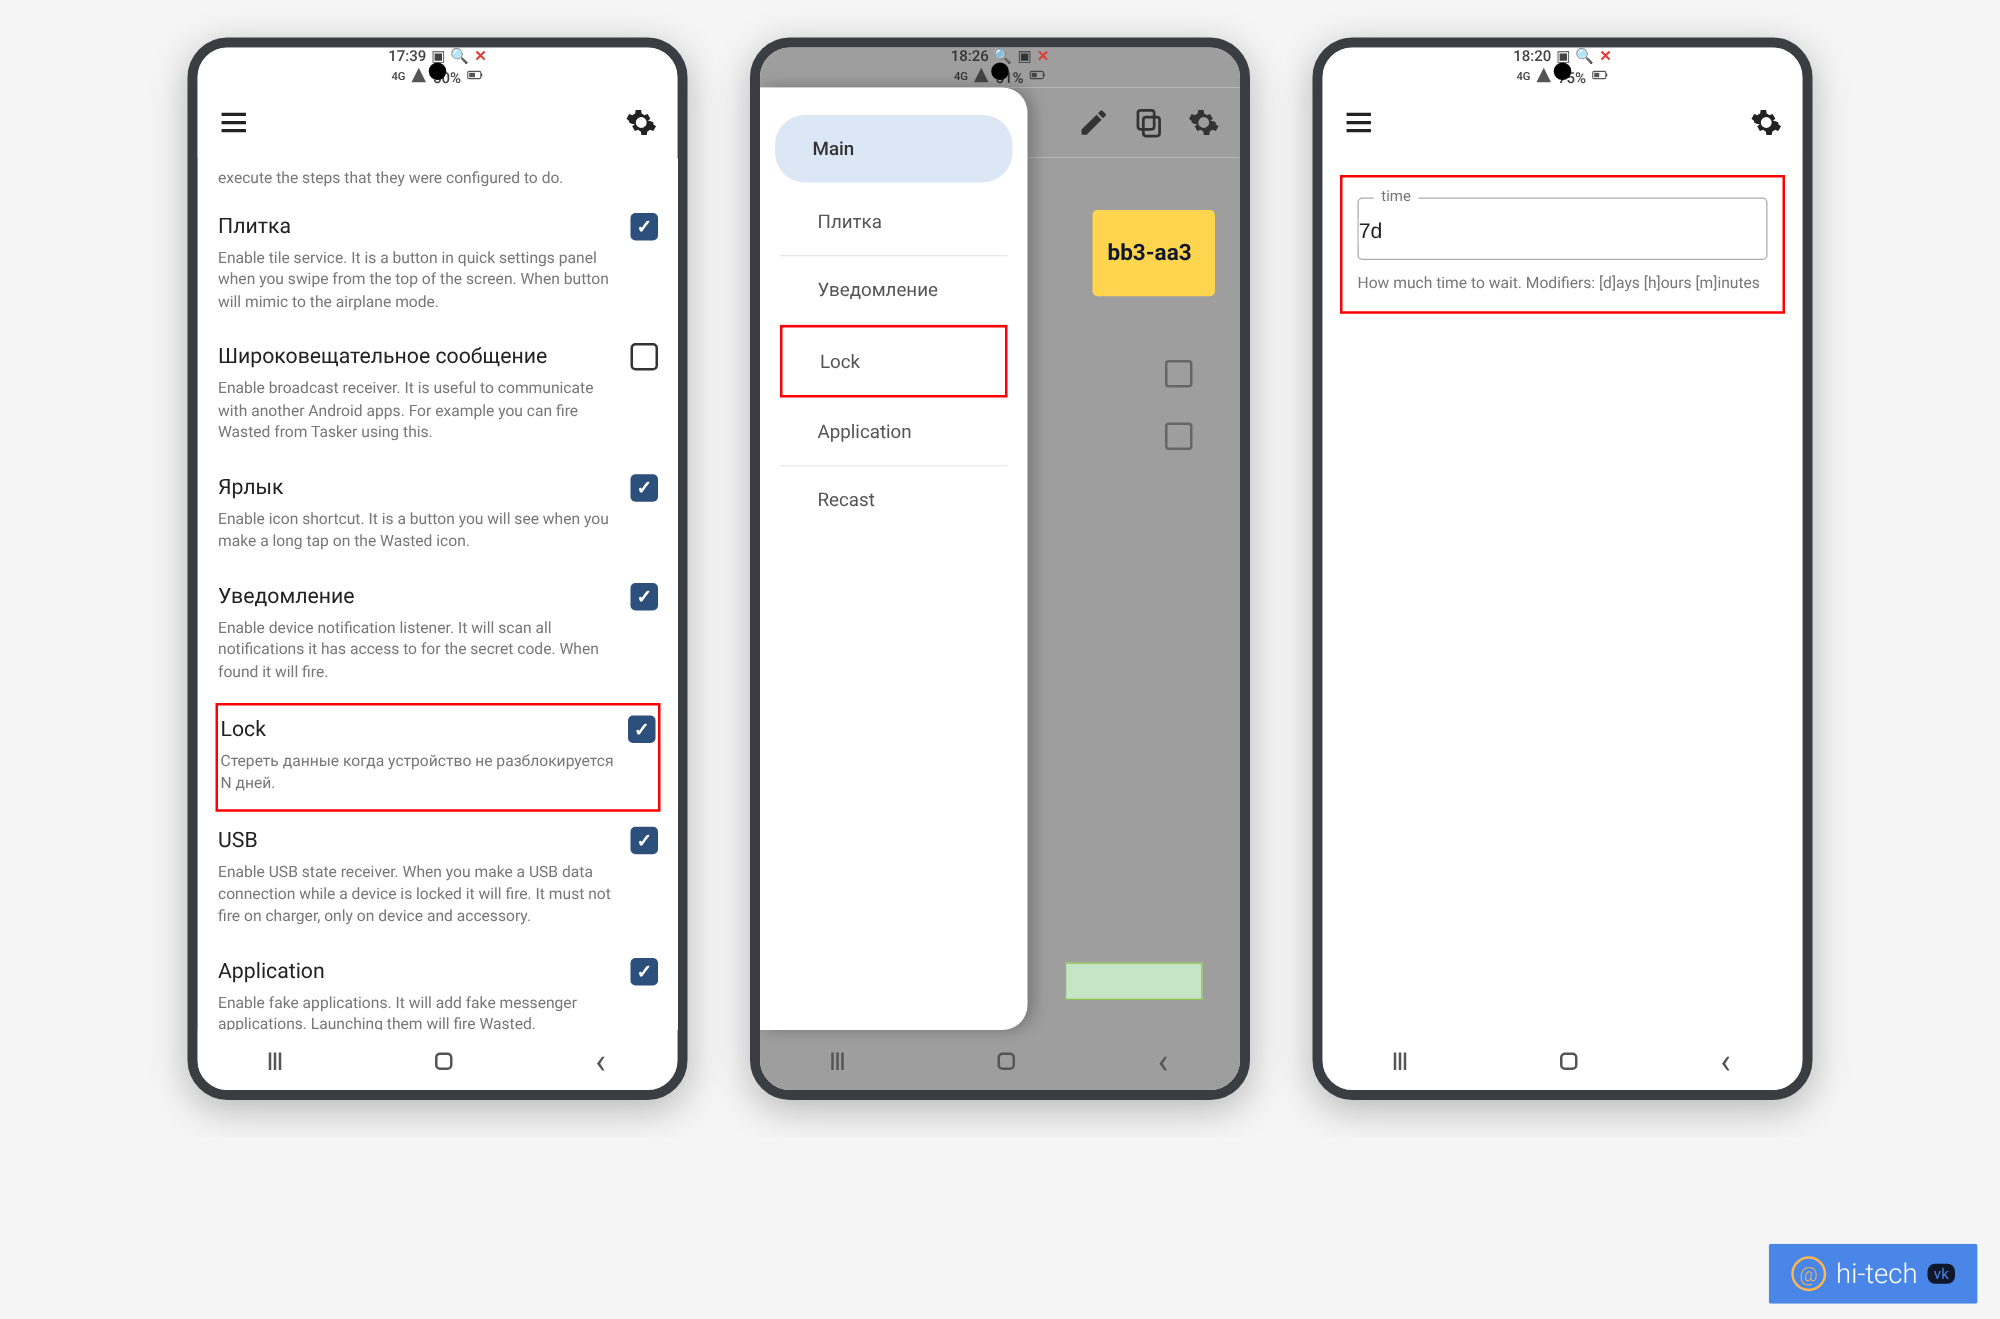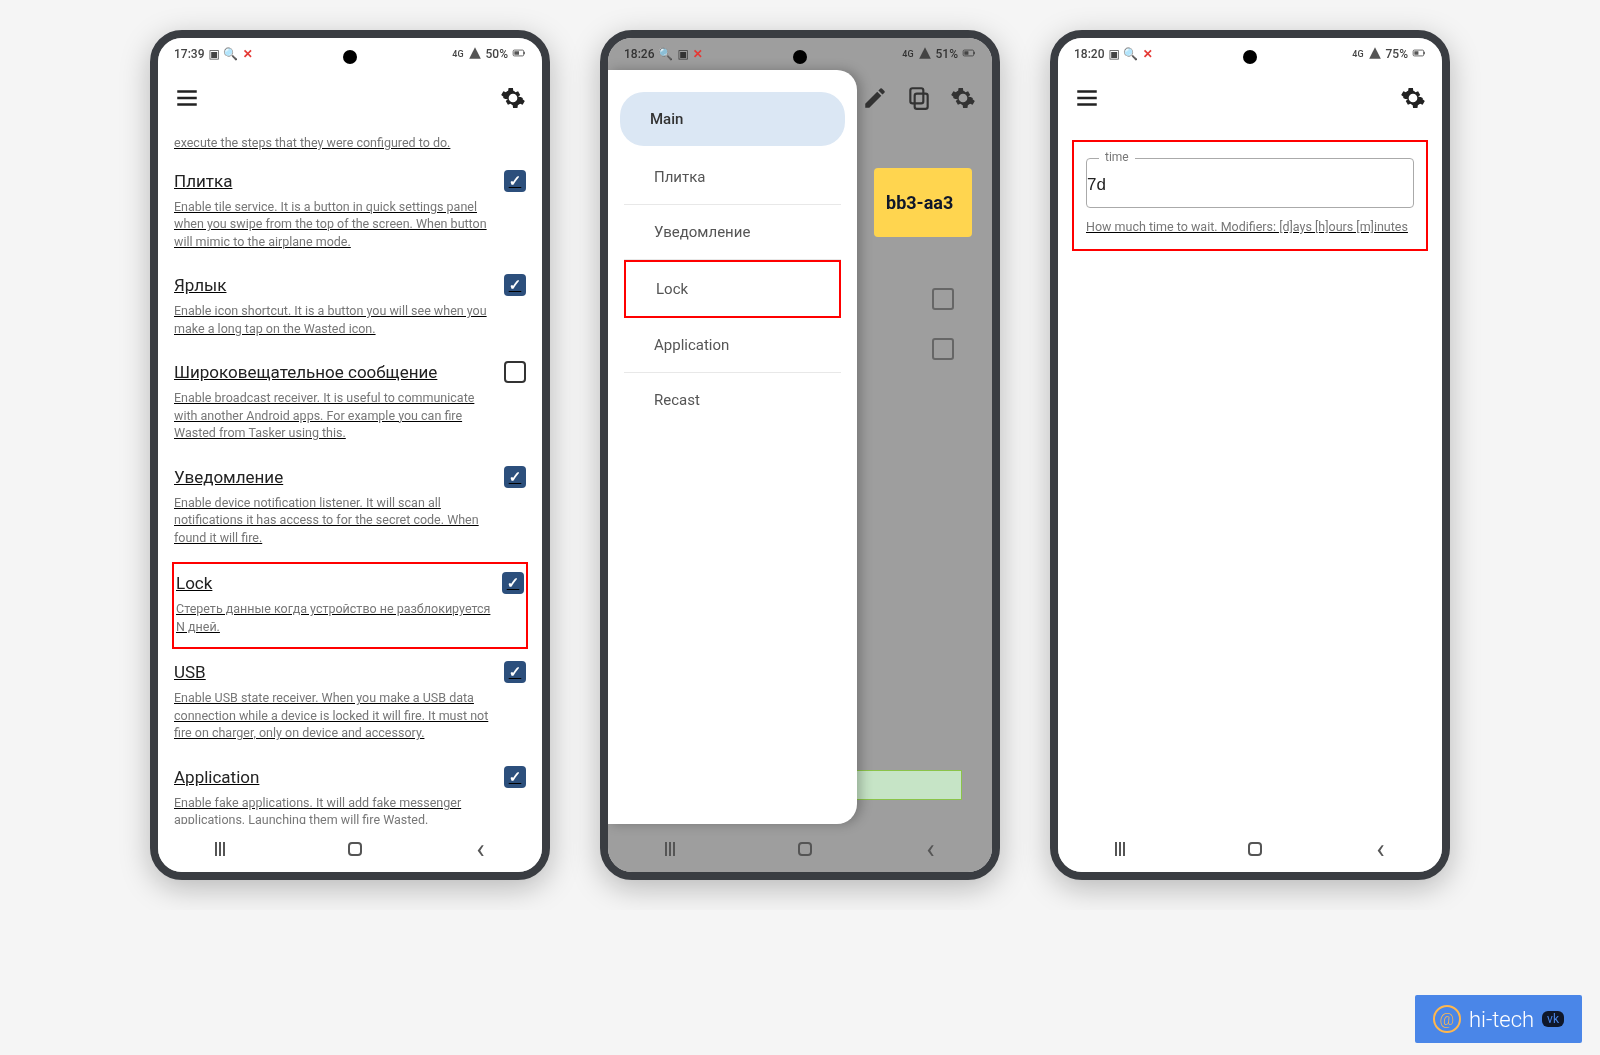--- a/index.html
+++ b/index.html
@@ -40,40 +40,41 @@
   .statusbar {
     height: 32px;
     display: flex;
     justify-content: space-between;
     align-items: center;
     padding: 0 16px;
     font-size: 12px;
     color: #444;
     font-weight: 500;
     background: #fff;
+    flex-direction: column;
   }
   .statusbar.grey { background: #9e9e9e; color: #333; }
   .sb-left, .sb-right { display:flex; align-items:center; gap:4px; }
   .sb-right svg { width:14px; height:14px; }
   .close-x { color:#e53935; font-weight:bold; }
 
   .appbar {
     height: 56px;
     display: flex;
     align-items: center;
     justify-content: space-between;
     padding: 0 16px;
     background: #fff;
   }
   .appbar.grey { background:#9e9e9e; }
   .icon-btn { width:26px; height:26px; display:flex; align-items:center; justify-content:center; cursor:pointer; }
   .icon-btn svg { width:26px; height:26px; }
   .abar-right { display:flex; gap:18px; }
 
-  .content { flex:1; overflow-y:auto; padding: 6px 14px; background:#fff;text-decoration:underline; }
+  .content { flex:1; overflow-y:auto; padding: 6px 14px; background:#fff; }
   .content.grey { background:#9e9e9e; }
 
   .setting-item { padding: 10px 2px 14px 2px; position: relative; }
   .setting-item.boxed { border:2px solid #ff0000; padding:8px 2px 12px 2px; margin:2px 0; }
   .setting-head { display:flex; align-items:center; justify-content:space-between; margin-bottom:6px; }
   .setting-title { font-size:17px; color:#222; }
   .setting-desc { font-size:12.5px; color:#777; line-height:1.4; padding-right:30px; }
   .chk { width:22px; height:22px; border-radius:4px; display:flex; align-items:center; justify-content:center; flex-shrink:0; }
   .chk.filled { background:#2c4f7c; }
   .chk.filled::after { content:'✓'; color:#fff; font-size:15px; font-weight:bold; }
@@ -90,21 +91,21 @@
   .navbar.grey { background:#9e9e9e; }
   .nav-recent { width:18px; display:flex; gap:2px; }
   .nav-recent span { width:2px; height:14px; background:#555; }
   .nav-home { width:14px; height:14px; border:2px solid #555; border-radius:4px; }
   .nav-back::before { content:'‹'; font-size:28px; color:#555; }
 
   
   .drawer {
     position:absolute;
     top:32px; left:0;
-    width:249px;
+    width:214px;
     bottom:48px;
     background:#fff;
     border-top-right-radius:20px;
     border-bottom-right-radius:20px;
     box-shadow: 4px 0 12px rgba(0,0,0,0.25);
     z-index:50;
     padding:22px 0;
   }
   .drawer-item {
     padding:18px 30px;
@@ -190,32 +191,32 @@
     <div class="setting-item">
       <div class="setting-head">
         <span class="setting-title">Плитка</span>
         <span class="chk filled"></span>
       </div>
       <div class="setting-desc">Enable tile service. It is a button in quick settings panel when you swipe from the top of the screen. When button will mimic to the airplane mode.</div>
     </div>
 
     <div class="setting-item">
       <div class="setting-head">
-        <span class="setting-title">Ярлык</span>
-        <span class="chk filled"></span>
-      </div>
-      <div class="setting-desc">Enable icon shortcut. It is a button you will see when you make a long tap on the Wasted icon.</div>
-    </div>
-
-    <div class="setting-item">
-      <div class="setting-head">
         <span class="setting-title">Широковещательное сообщение</span>
         <span class="chk empty"></span>
       </div>
       <div class="setting-desc">Enable broadcast receiver. It is useful to communicate with another Android apps. For example you can fire Wasted from Tasker using this.</div>
+    </div>
+
+    <div class="setting-item">
+      <div class="setting-head">
+        <span class="setting-title">Ярлык</span>
+        <span class="chk filled"></span>
+      </div>
+      <div class="setting-desc">Enable icon shortcut. It is a button you will see when you make a long tap on the Wasted icon.</div>
     </div>
 
     <div class="setting-item">
       <div class="setting-head">
         <span class="setting-title">Уведомление</span>
         <span class="chk filled"></span>
       </div>
       <div class="setting-desc">Enable device notification listener. It will scan all notifications it has access to for the secret code. When found it will fire.</div>
     </div>
 

